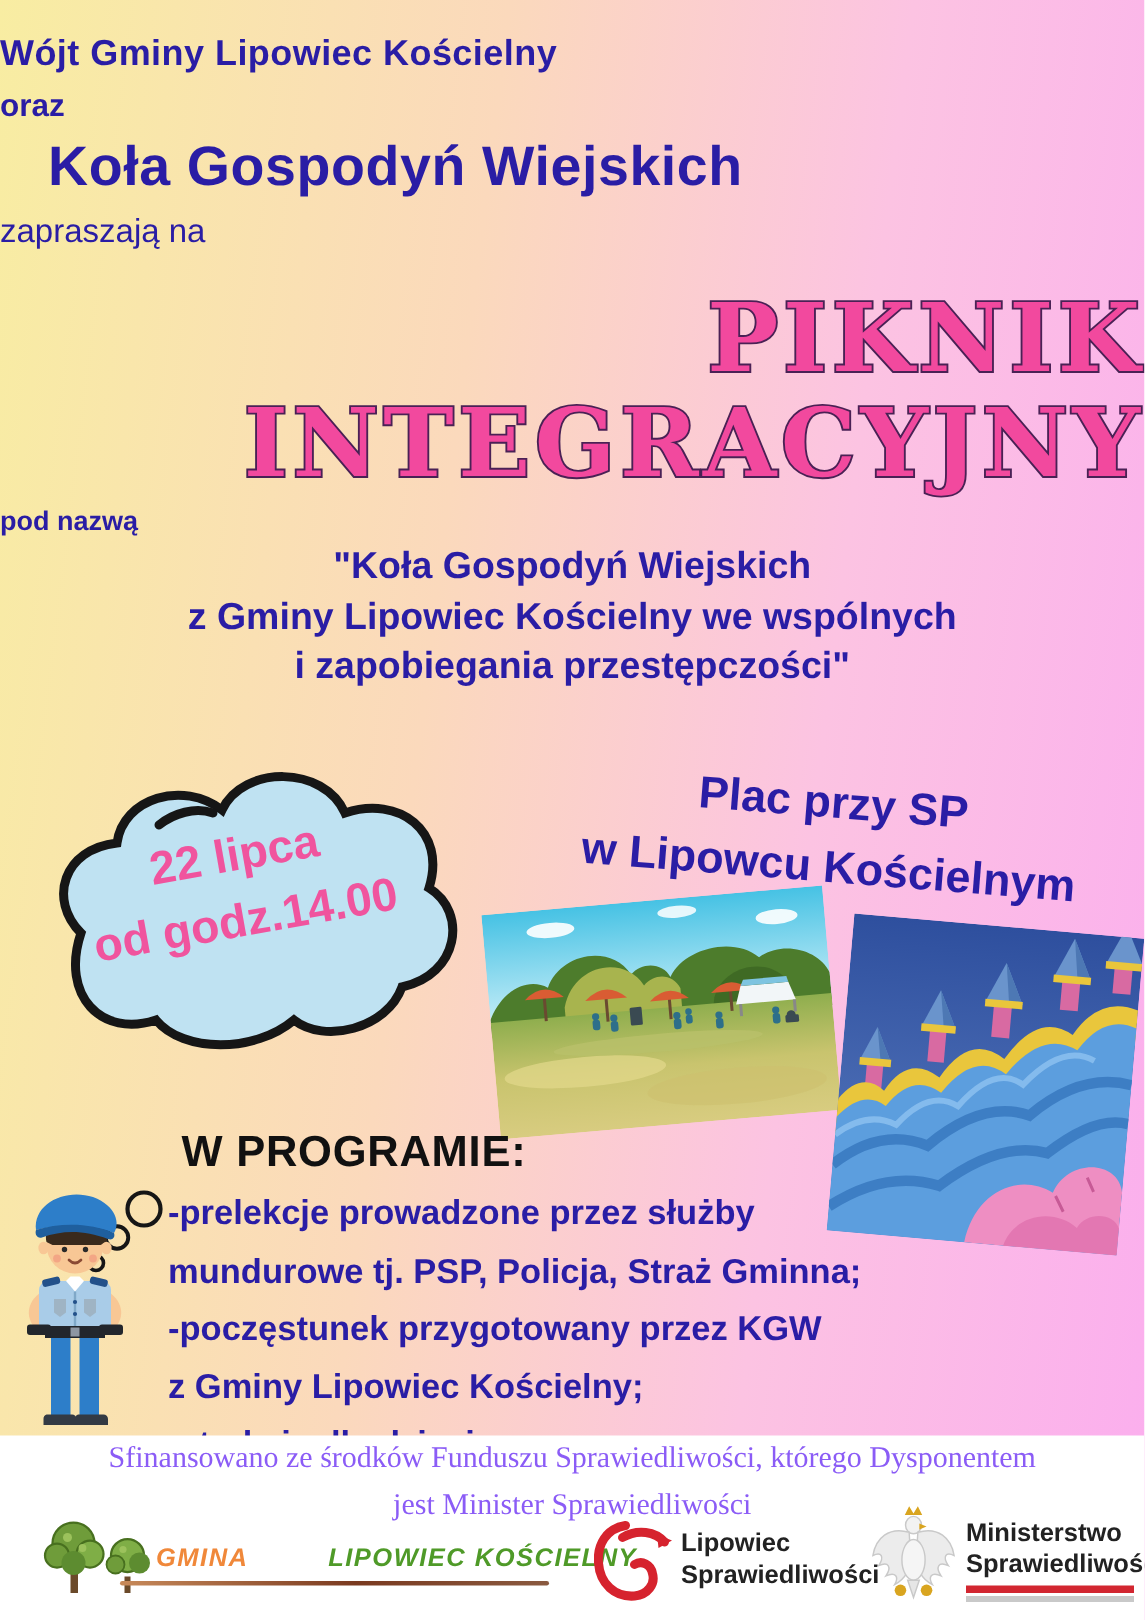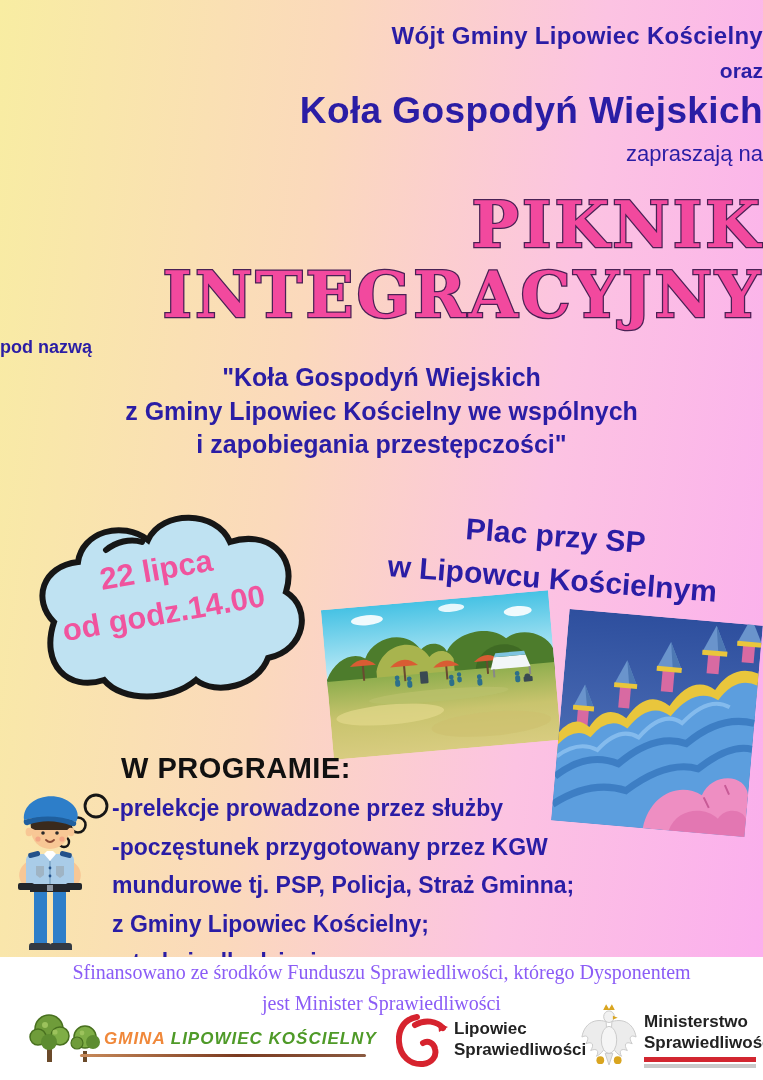--- a/index.html
+++ b/index.html
@@ -8,21 +8,21 @@
 
   .poster {
     position: relative;
     width: 763px;
     height: 1080px;
     overflow: hidden;
     background: linear-gradient(97deg, #f8eda2 0%, #fbd9bc 38%, #fcc3e2 68%, #fbaeee 100%);
   }
 
   
-  .header { position: absolute; top: 22px; left: 0; width: 763px; text-align: right; color: #2a1da5; }
+  .header { position: absolute; top: 22px; left: 0; width: 763px; text-align: left; color: #2a1da5; }
   .header .org1   { font-size: 24px; font-weight: bold; letter-spacing: .3px; }
   .header .conj   { font-size: 21px; font-weight: bold; margin-top: 9px; }
   .header .org2   { font-size: 37px; font-weight: bold; margin-top: 7px; letter-spacing: .4px; padding-left: 32px; }
   .header .invite { font-size: 22px; font-weight: normal; margin-top: 9px; }
 
   
   .title {
     position: absolute; top: 190px; left: 0; width: 763px;
     text-align: right;
     font-family: "DejaVu Serif", "Liberation Serif", serif;
@@ -96,21 +96,21 @@
   }
   .logo { position: absolute; }
   .logo-gmina { left: 22px; top: 52px; width: 345px; height: 64px; }
   .logo-gmina .trees { position: absolute; left: 5px; top: 0; }
   .gmina-text {
     position: absolute; left: 82px; top: 20px; width: 262px;
     font-size: 17px; font-weight: 800; letter-spacing: 1px; white-space: nowrap;
     font-style: italic;
   }
   .gmina-text .w1 { color: #f0883a; }
-  .gmina-text .w2 { color: #4f9a28; }
+  .gmina-text .w2 { color: #4f9a28; margin-left: 48px; }
   .gmina-underline {
     position: absolute; left: 58px; top: 45px; width: 286px; height: 3px;
     background: linear-gradient(90deg, #c88a5a, #7a3a20 55%, #8a5a40);
     border-radius: 2px;
   }
   .logo-fundusz { left: 396px; top: 53px; width: 168px; height: 60px; }
   .logo-fundusz .mark { position: absolute; left: 0; top: 2px; }
   .fundusz-text {
     position: absolute; left: 58px; top: 8px; color: #222222;
     font-size: 17px; line-height: 21px; font-weight: 600;
@@ -279,22 +279,22 @@
 
       <path d="M92 212 C 96 178 124 162 148 174 C 156 150 190 148 194 170 L 194 212 Z" fill="#ee8ec2"></path>
       <path d="M118 212 C 124 190 150 184 166 196 C 172 184 190 184 194 194 L 194 212 Z" fill="#e377b2"></path>
       <path d="M150 176 l6 10 M170 162 l5 9" stroke="#c75a96" stroke-width="2" fill="none"></path>
     </svg>
   </div>
 
   <div class="program-heading">W PROGRAMIE:</div>
   <div class="program-list">
     <div>-prelekcje prowadzone przez służby</div>
+    <div>mundurowe tj. PSP, Policja, Straż Gminna;</div>
     <div>-poczęstunek przygotowany przez KGW</div>
-    <div>mundurowe tj. PSP, Policja, Straż Gminna;</div>
     <div>z Gminy Lipowiec Kościelny;</div>
     <div>-atrakcje dla dzieci</div>
   </div>
 
   <svg class="bubbles" width="58" height="60" viewBox="0 0 58 60">
     <circle cx="12" cy="50" r="5" fill="none" stroke="#161616" stroke-width="2.4"></circle>
     <circle cx="26" cy="33" r="7.5" fill="none" stroke="#161616" stroke-width="2.6"></circle>
     <circle cx="44" cy="14" r="11" fill="none" stroke="#161616" stroke-width="2.8"></circle>
   </svg>
 

